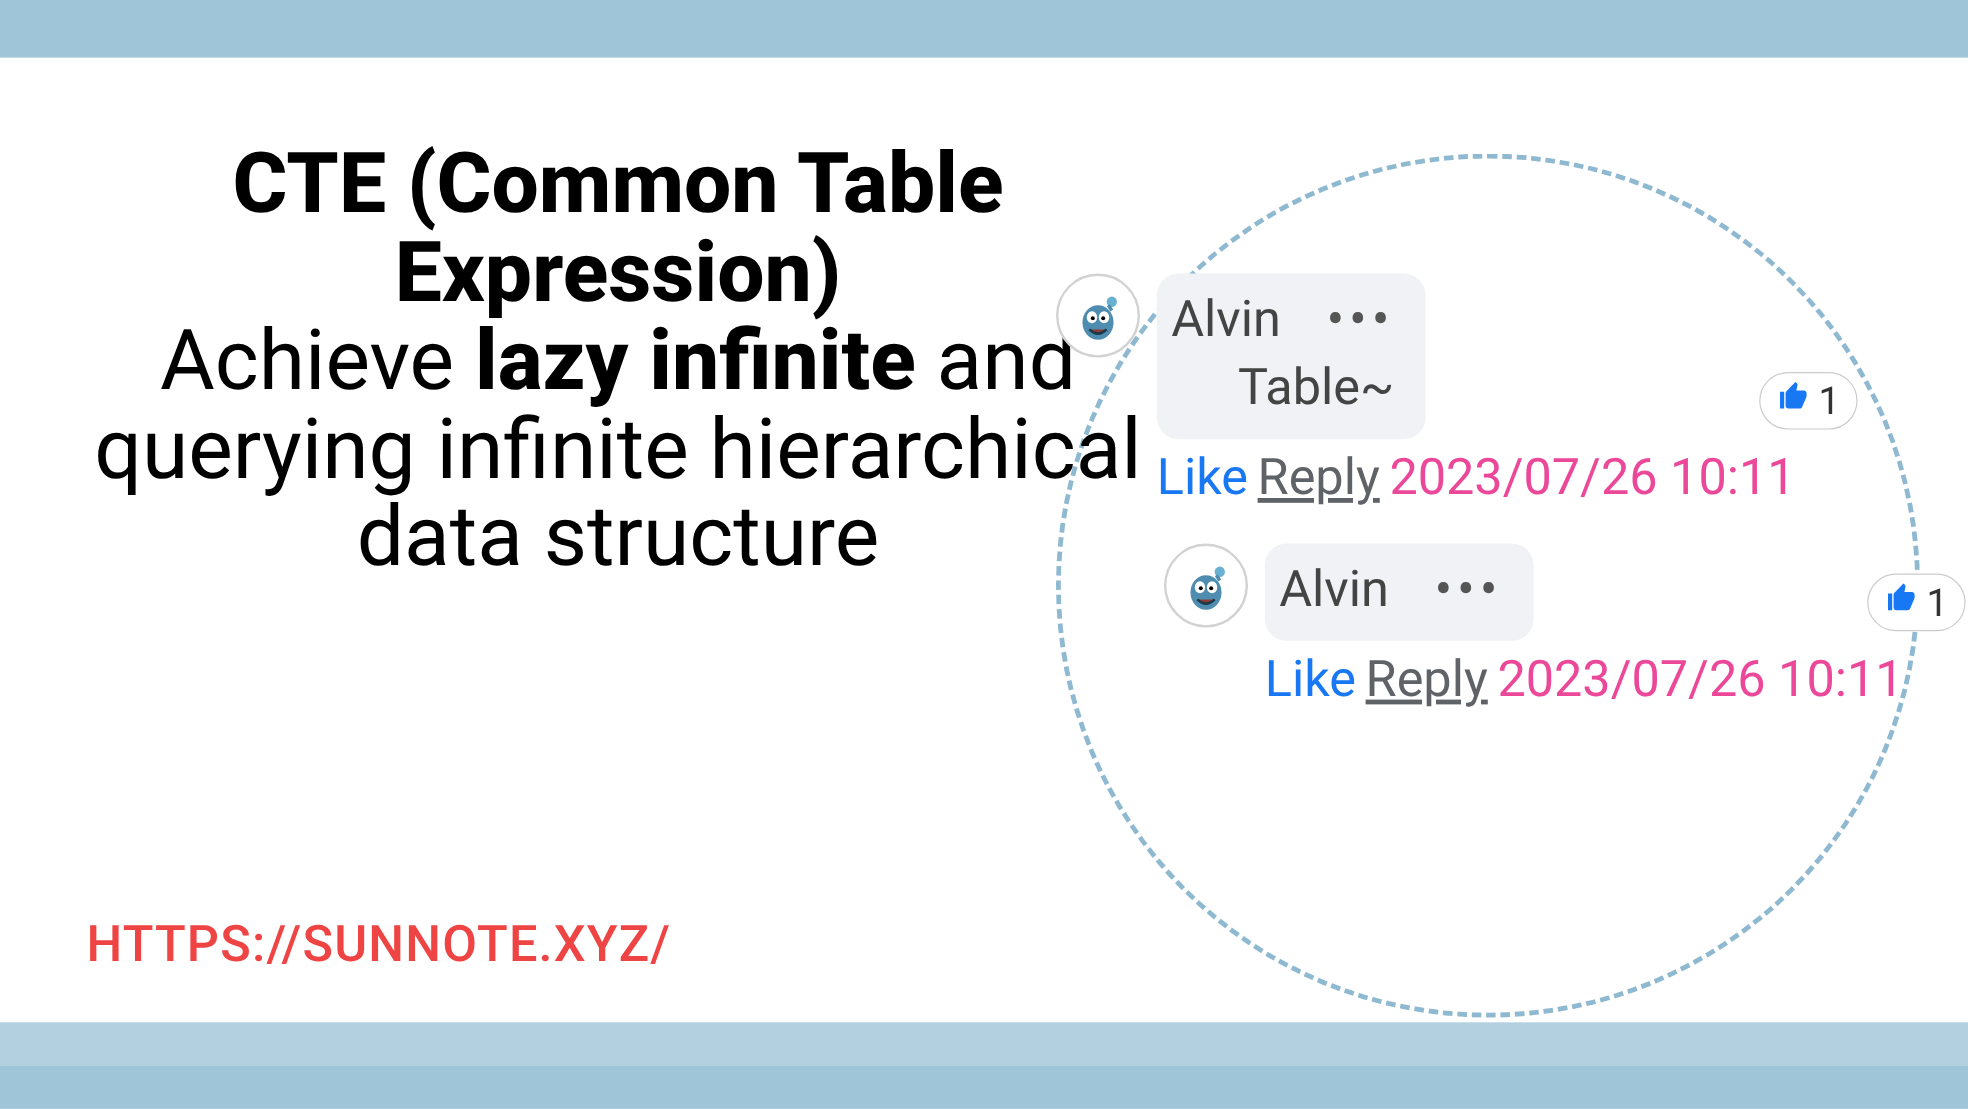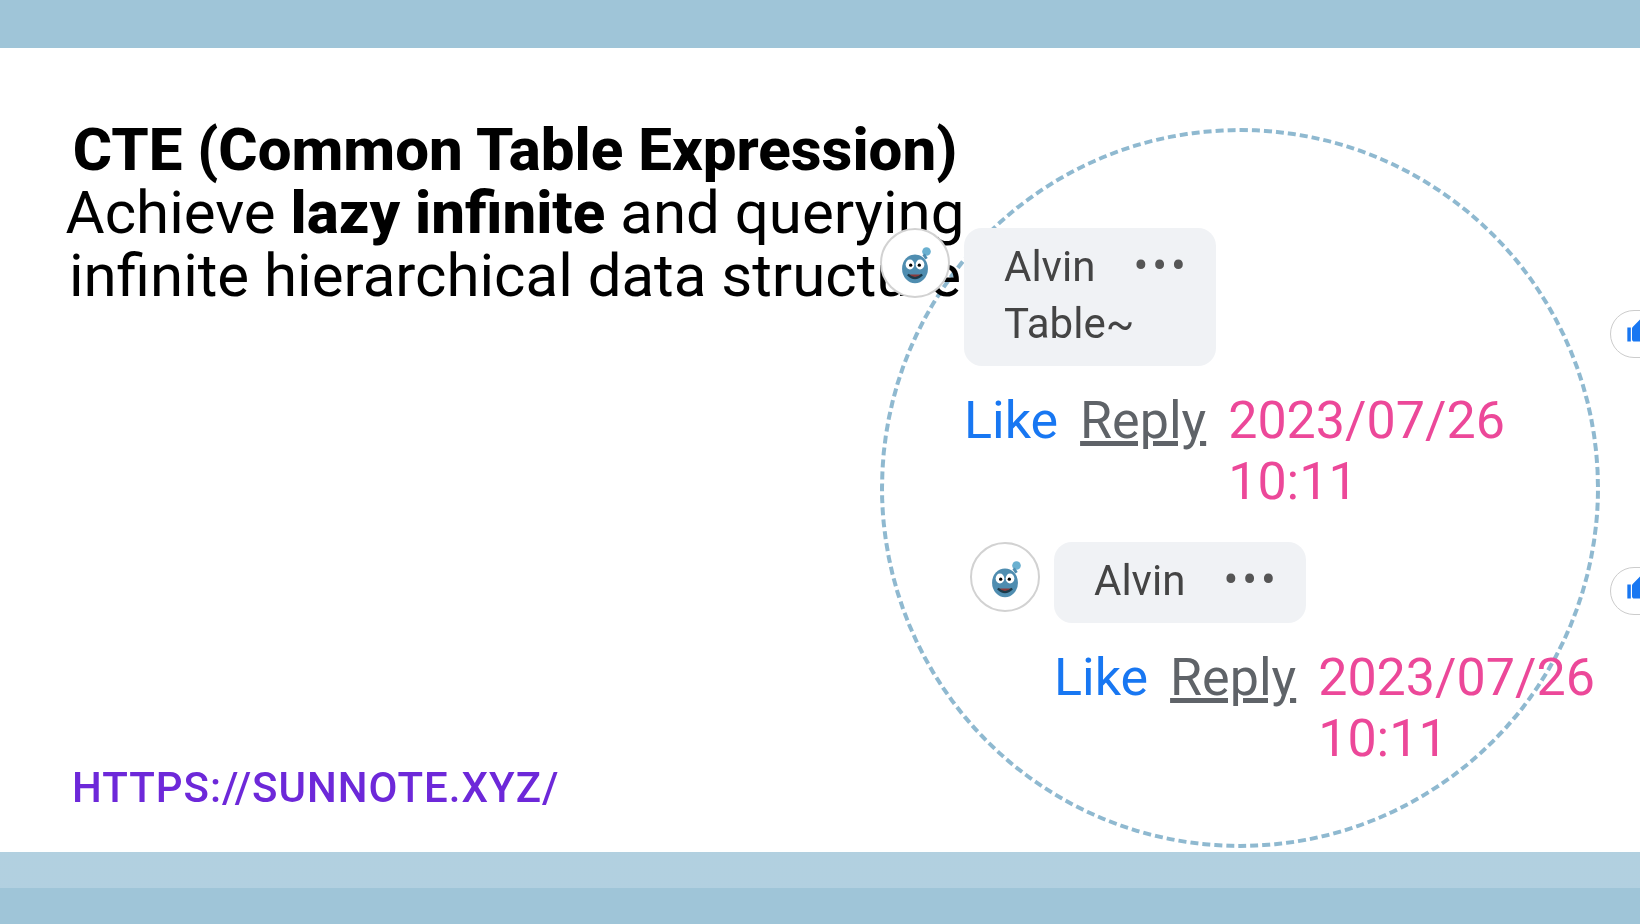--- a/index.html
+++ b/index.html
@@ -25,34 +25,34 @@
     }
     .bottom-bar-upper { height: 36px; background: rgba(159,197,216,0.6); }
     .bottom-bar-lower { height: 36px; background: #9fc5d8; }
     .content {
       position: relative;
       padding: 70px 20px 0 20px;
       height: calc(100% - 48px - 72px);
     }
     .title {
       text-align: center;
-      font-size: 60px;
+      font-size: 70px;
       line-height: 1.05;
       color: #000;
       font-weight: 400;
       max-width: 990px;
     }
     .title .bold { font-weight: 800; }
     .site-url {
       position: absolute;
       left: 72px;
       bottom: 40px;
       font-size: 42px;
       letter-spacing: 1px;
-      color: #6d28d9;
+      color: #ef4444;
       font-weight: 500;
     }
     .comments {
       position: absolute;
       top: 180px;
       left: 880px;
     }
     .comment {
       display: flex;
       gap: 14px;
@@ -68,22 +68,23 @@
       flex-shrink: 0;
       display: flex;
       align-items: center;
       justify-content: center;
     }
     .avatar svg { width: 46px; height: 46px; }
     .bubble-wrap { position: relative; }
     .bubble {
       background: #f0f2f5;
       border-radius: 18px;
-      padding: 14px 26px 18px 40px;
+      padding: 14px 26px 18px 12px;
       display: inline-block;
+      text-align: right;
     }
     .bubble-head {
       display: flex;
       align-items: center;
       gap: 38px;
     }
     .username { font-size: 42px; color: #444; }
     .more-dots { font-size: 44px; color: #555; line-height: 0.6; letter-spacing: 4px; cursor: pointer; }
     .msg { font-size: 42px; color: #444; margin-top: 8px; }
     .like-pill {
@@ -96,24 +97,24 @@
       padding: 4px 14px;
       display: flex;
       align-items: center;
       gap: 6px;
       font-size: 32px;
       color: #333;
     }
     .thumb { color: #1877f2; font-size: 30px; }
     .actions {
       display: flex;
-      gap: 22px;
+      gap: 8px;
       align-items: baseline;
-      margin-top: 24px;
-      font-size: 52px;
+      margin-top: 8px;
+      font-size: 42px;
       color: #5f6368;
     }
     .actions .like-link { color: #1877f2; cursor: pointer; }
     .actions .reply-link { cursor: pointer; text-decoration: underline; }
     .actions .ts { color: #ec4899; }
     .dashed-circle {
       position: absolute;
       top: 80px;
       left: 880px;
       width: 720px;

